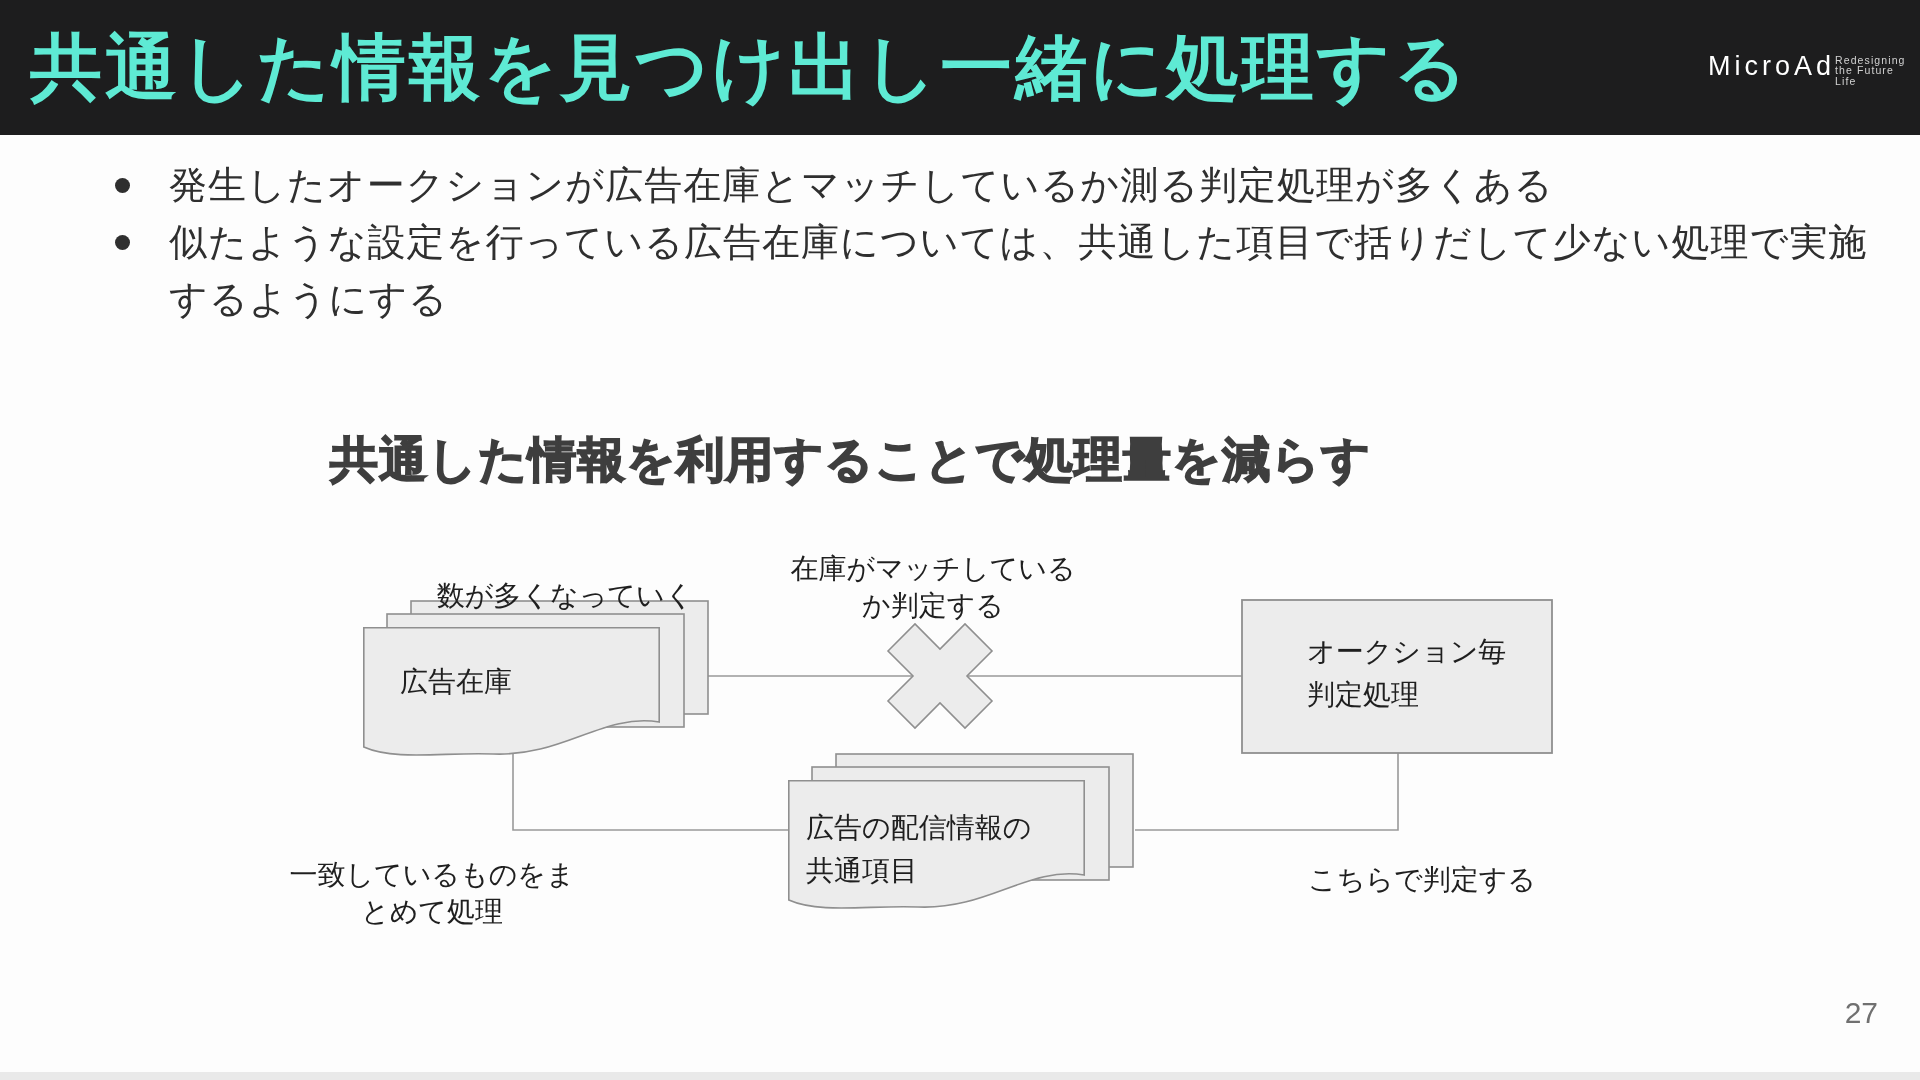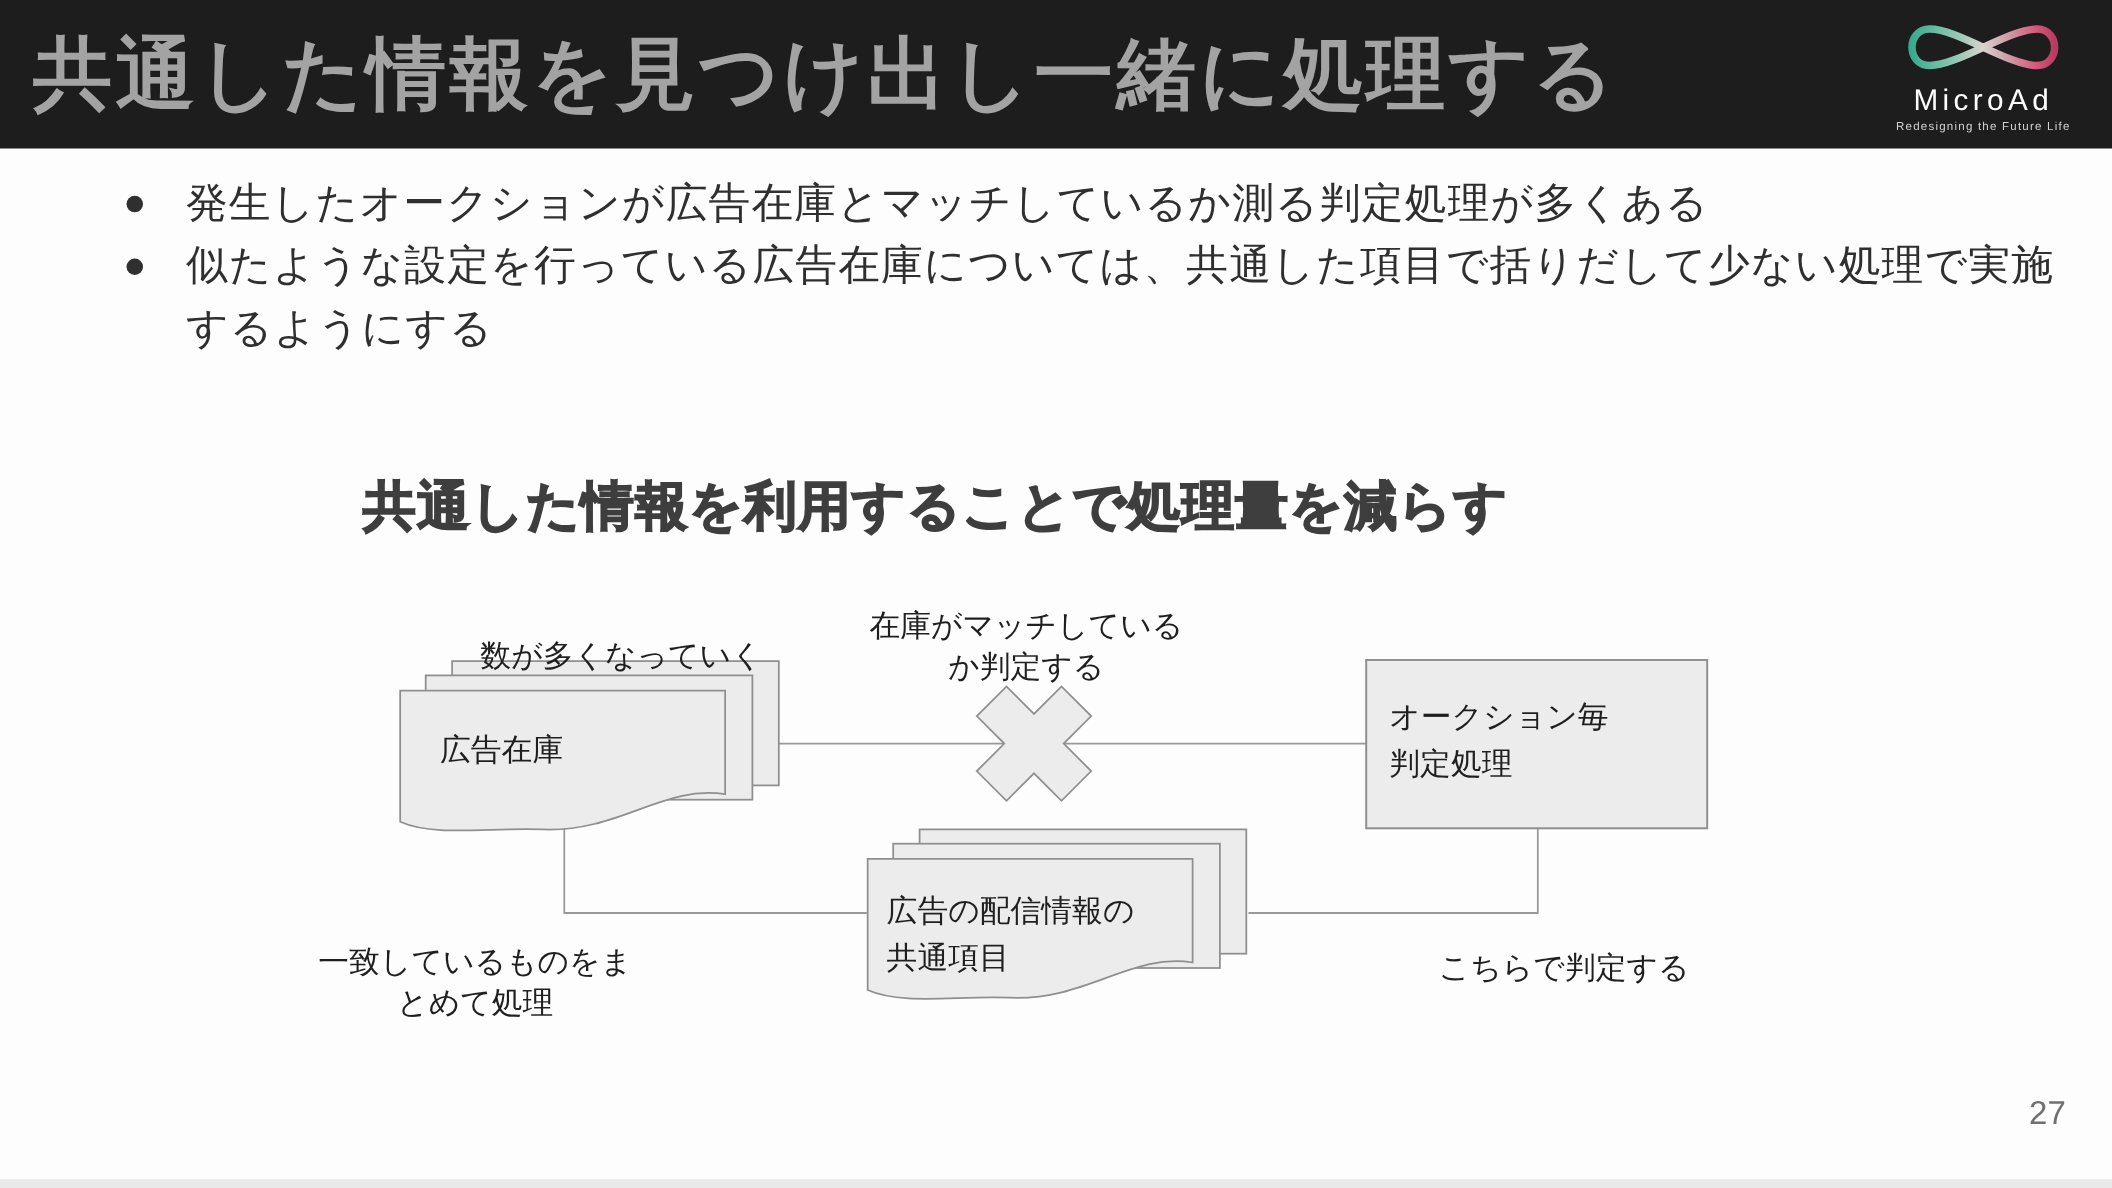--- a/index.html
+++ b/index.html
@@ -6,26 +6,26 @@
   .slide{
     position:relative;width:1920px;height:1080px;overflow:hidden;
     background:#fdfdfd;font-family:"Liberation Sans","DejaVu Sans",sans-serif;
   }
   
   .header{
     position:absolute;left:0;top:0;width:1920px;height:135px;
     background:#1d1d1e;display:flex;align-items:center;
   }
   .header .title{
-    color:#a3a3a3;font-size:72px;font-weight:600;letter-spacing:3px;
+    color:#5eead4;font-size:72px;font-weight:600;letter-spacing:3px;
     padding-left:30px;white-space:nowrap;
   }
   .logo{
     position:absolute;right:22px;top:4px;width:190px;height:128px;
-    display:flex;flex-direction:column;align-items:center;justify-content:flex-start;
+    display:flex;flex-direction:row;align-items:center;justify-content:flex-start;
   }
   .logo svg{display:block;}
   .logo .brand{
     color:#ffffff;font-size:27px;letter-spacing:4px;font-weight:400;
     margin-top:-4px;line-height:1;
   }
   .logo .tagline{
     color:#d2d2d2;font-size:10.5px;letter-spacing:1.1px;margin-top:5px;line-height:1;
   }
   
@@ -49,21 +49,21 @@
   }
   
   .diagram-svg{position:absolute;left:0;top:0;z-index:1;}
   .dlabel{
     position:absolute;z-index:2;color:#1f1f1f;font-size:28px;line-height:36px;
     white-space:nowrap;
   }
   .dlabel.center{text-align:center;white-space:normal;}
   .node-label{font-size:28px;line-height:43px;}
   .lbl-ad-inventory{left:368px;top:664px;margin-left:32px;}
-  .lbl-auction{left:1263px;top:630px;}
+  .lbl-auction{left:1307px;top:630px;}
   .lbl-common{left:806px;top:806px;}
   .ann-growing{left:420px;top:532px;width:290px;text-align:center;margin-top:46px;}
   .ann-match{left:783px;top:550px;width:300px;line-height:37px;}
   .ann-batch{left:272px;top:856px;width:320px;line-height:37px;}
   .ann-fewer{left:780px;top:934px;width:320px;line-height:34px;}
   .ann-judgehere{left:1308px;top:862px;}
   .page-number{
     position:absolute;right:42px;top:996px;font-size:30px;color:#707070;z-index:2;
   }
   .bottom-strip{

